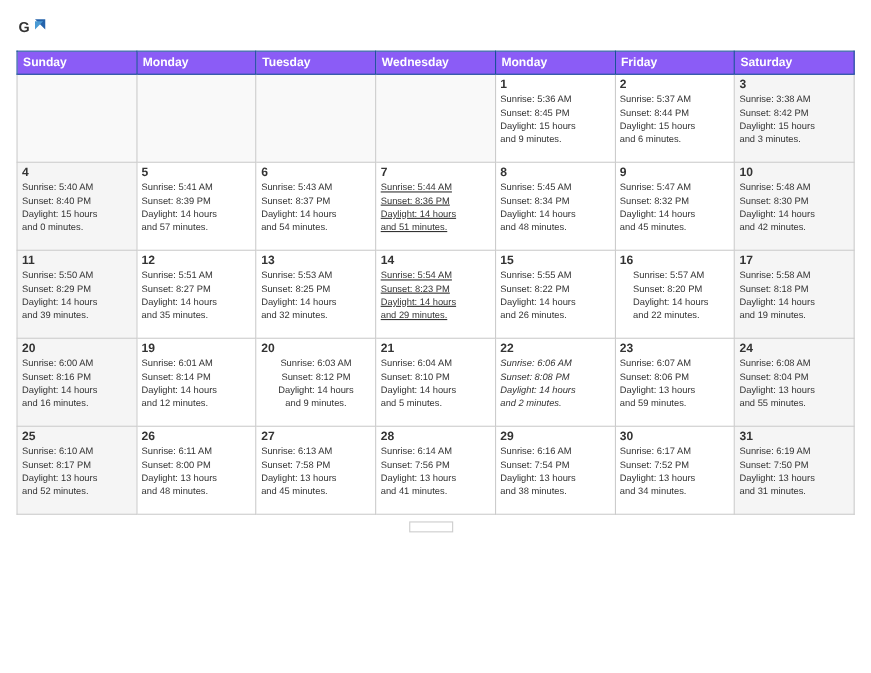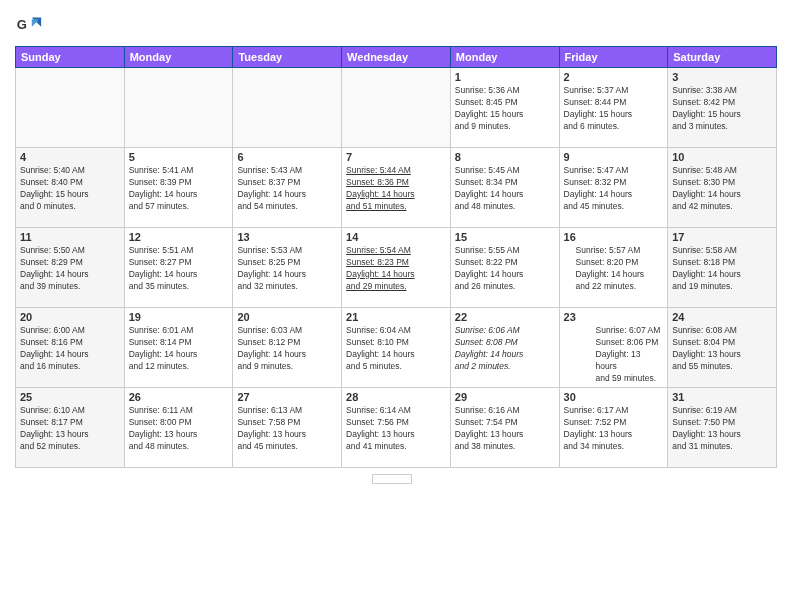--- a/index.html
+++ b/index.html
@@ -222,42 +222,42 @@
           </td>
           <td class="weekday">
             <span class="day-number">19</span>
             <div class="day-info" style="white-space: pre-line;">Sunrise: 6:01 AM
 Sunset: 8:14 PM
 Daylight: 14 hours
 and 12 minutes.</div>
           </td>
           <td class="weekday">
             <span class="day-number">20</span>
-            <div class="day-info" style="white-space: pre-line;">Sunrise: 6:03 AM
+            <div class="day-info" style="white-space: pre-line; text-align: center;">Sunrise: 6:03 AM
 Sunset: 8:12 PM
 Daylight: 14 hours
 and 9 minutes.</div>
           </td>
           <td class="weekday">
             <span class="day-number">21</span>
             <div class="day-info" style="white-space: pre-line;">Sunrise: 6:04 AM
 Sunset: 8:10 PM
 Daylight: 14 hours
 and 5 minutes.</div>
           </td>
           <td class="weekday">
             <span class="day-number">22</span>
             <div class="day-info" style="white-space: pre-line; font-style: italic;">Sunrise: 6:06 AM
 Sunset: 8:08 PM
 Daylight: 14 hours
 and 2 minutes.</div>
           </td>
           <td class="weekday">
             <span class="day-number">23</span>
-            <div class="day-info" style="white-space: pre-line; margin-left: 32px;">Sunrise: 6:07 AM
+            <div class="day-info" style="white-space: pre-line;">Sunrise: 6:07 AM
 Sunset: 8:06 PM
 Daylight: 13 hours
 and 59 minutes.</div>
           </td>
           <td class="weekend">
             <span class="day-number">24</span>
             <div class="day-info" style="white-space: pre-line;">Sunrise: 6:08 AM
 Sunset: 8:04 PM
 Daylight: 13 hours
 and 55 minutes.</div>

